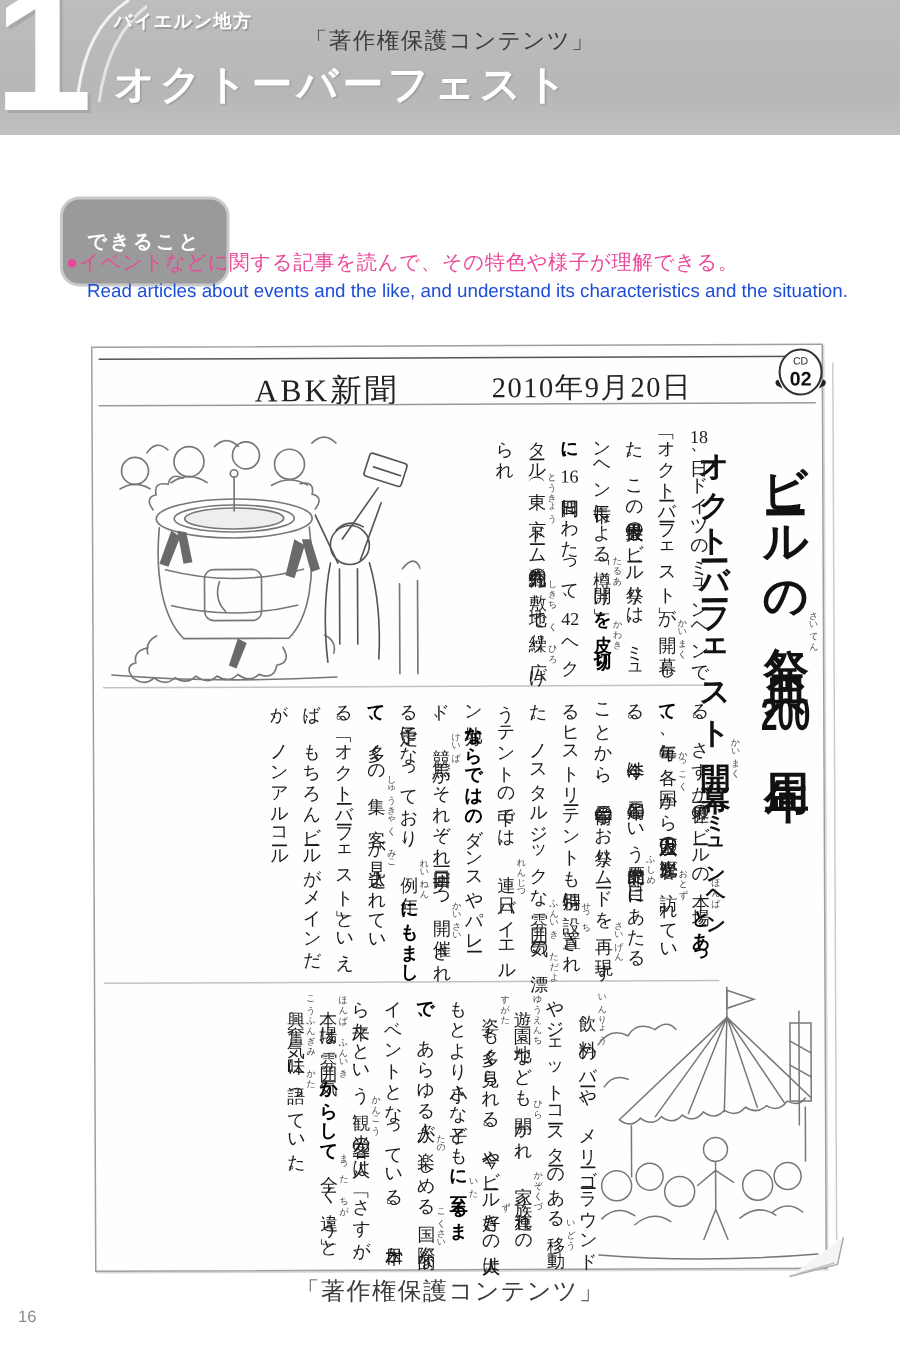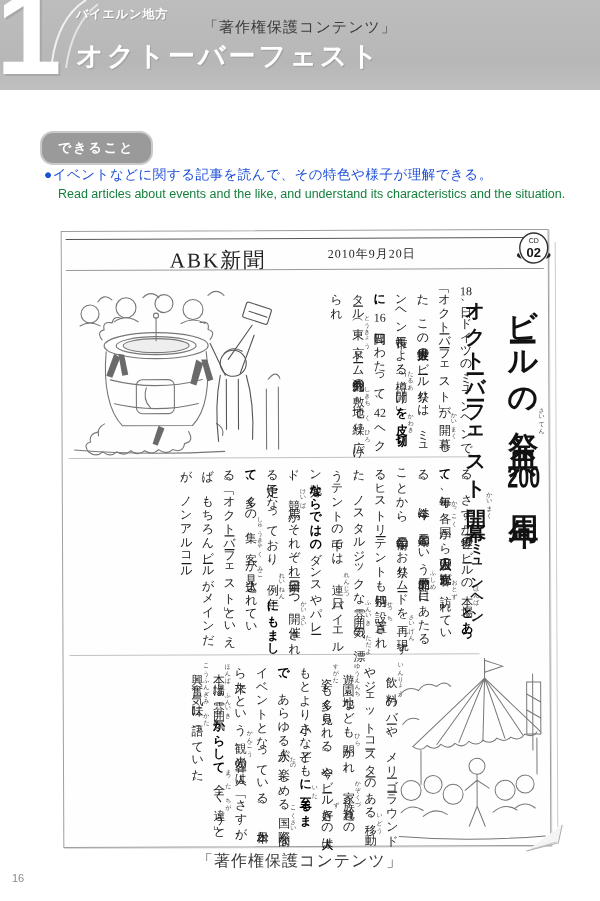--- a/index.html
+++ b/index.html
@@ -12,37 +12,37 @@
             line-height:1;text-shadow:2px 2px 0 #a8a8a8;}
   .band-arcs{position:absolute;left:28px;top:0;}
   .kicker{position:absolute;left:76px;top:6px;font-size:12px;font-weight:bold;color:#ffffff;
           letter-spacing:1px;text-shadow:1px 1px 0 #9c9c9c;}
   .head-copyright{position:absolute;left:0;top:18px;width:600px;text-align:center;
           font-size:15px;color:#3c3c3c;letter-spacing:1px;}
   .unit-title{position:absolute;left:76px;top:38px;font-size:27px;font-weight:bold;color:#ffffff;
           letter-spacing:3px;text-shadow:1px 1px 1px #9c9c9c;}
   
   .cando-badge{position:absolute;left:40px;top:131px;background:#9a9a9a;color:#fff;
-          font-size:13px;font-weight:bold;letter-spacing:2px;padding:6px 16px;border-radius:13px;
+          font-size:13px;font-weight:bold;letter-spacing:2px;padding:19px 16px;border-radius:13px;
           border:2px solid #c9c9c9;}
-  .cando-line{position:absolute;left:44px;top:166px;font-size:13.5px;color:#1d4ed8;letter-spacing:.5px;}
-  .cando-en{position:absolute;left:58px;top:187px;font-size:12.5px;color:#15803d;}
+  .cando-line{position:absolute;left:44px;top:166px;font-size:13.5px;color:#ec4899;letter-spacing:.5px;}
+  .cando-en{position:absolute;left:58px;top:187px;font-size:12.5px;color:#1d4ed8;}
   
   .sheet{position:absolute;left:62px;top:230px;width:486px;height:615px;background:#fefefe;
          border:1px solid #9e9e9e;transform:rotate(-0.25deg);box-shadow:1px 1px 0 #d8d8d8;}
   .sheet-edge{position:absolute;right:-8px;top:12px;bottom:18px;width:1px;background:#cccccc;}
   .rule{position:absolute;height:1px;background:#9a9a9a;}
   .rule-top{top:7px;left:4px;right:4px;background:#555;}
   .rule-mast{top:38px;left:4px;right:4px;}
   .rule-b{top:226px;left:6px;right:70px;background:#c2c2c2;}
   .rule-c{top:423px;left:6px;right:70px;background:#c2c2c2;}
   .mast-name{position:absolute;left:108px;top:15px;font-family:"Liberation Serif",serif;
          font-size:21px;color:#222;letter-spacing:2px;}
   .mast-date{position:absolute;left:266px;top:15px;font-family:"Liberation Serif",serif;
-         font-size:12px;color:#222;letter-spacing:1px;}
+         font-size:19px;color:#222;letter-spacing:1px;}
   
   .cd{position:absolute;right:-5px;top:1px;width:38px;height:34px;}
   
   .vtext{writing-mode:vertical-rl;text-orientation:mixed;position:absolute;
          font-family:"Liberation Serif",serif;color:#1c1c1c;}
   .vtext ruby rt{font-size:6px;letter-spacing:0;color:#444;font-weight:normal;}
   .tcy{text-combine-upright:all;}
   .seg-b{font-family:"Liberation Sans",sans-serif;font-weight:bold;color:#000;}
   .seg-small{font-size:13px;letter-spacing:2px;}
   .headline{right:4px;top:58px;height:348px;font-family:"Liberation Sans",sans-serif;}

